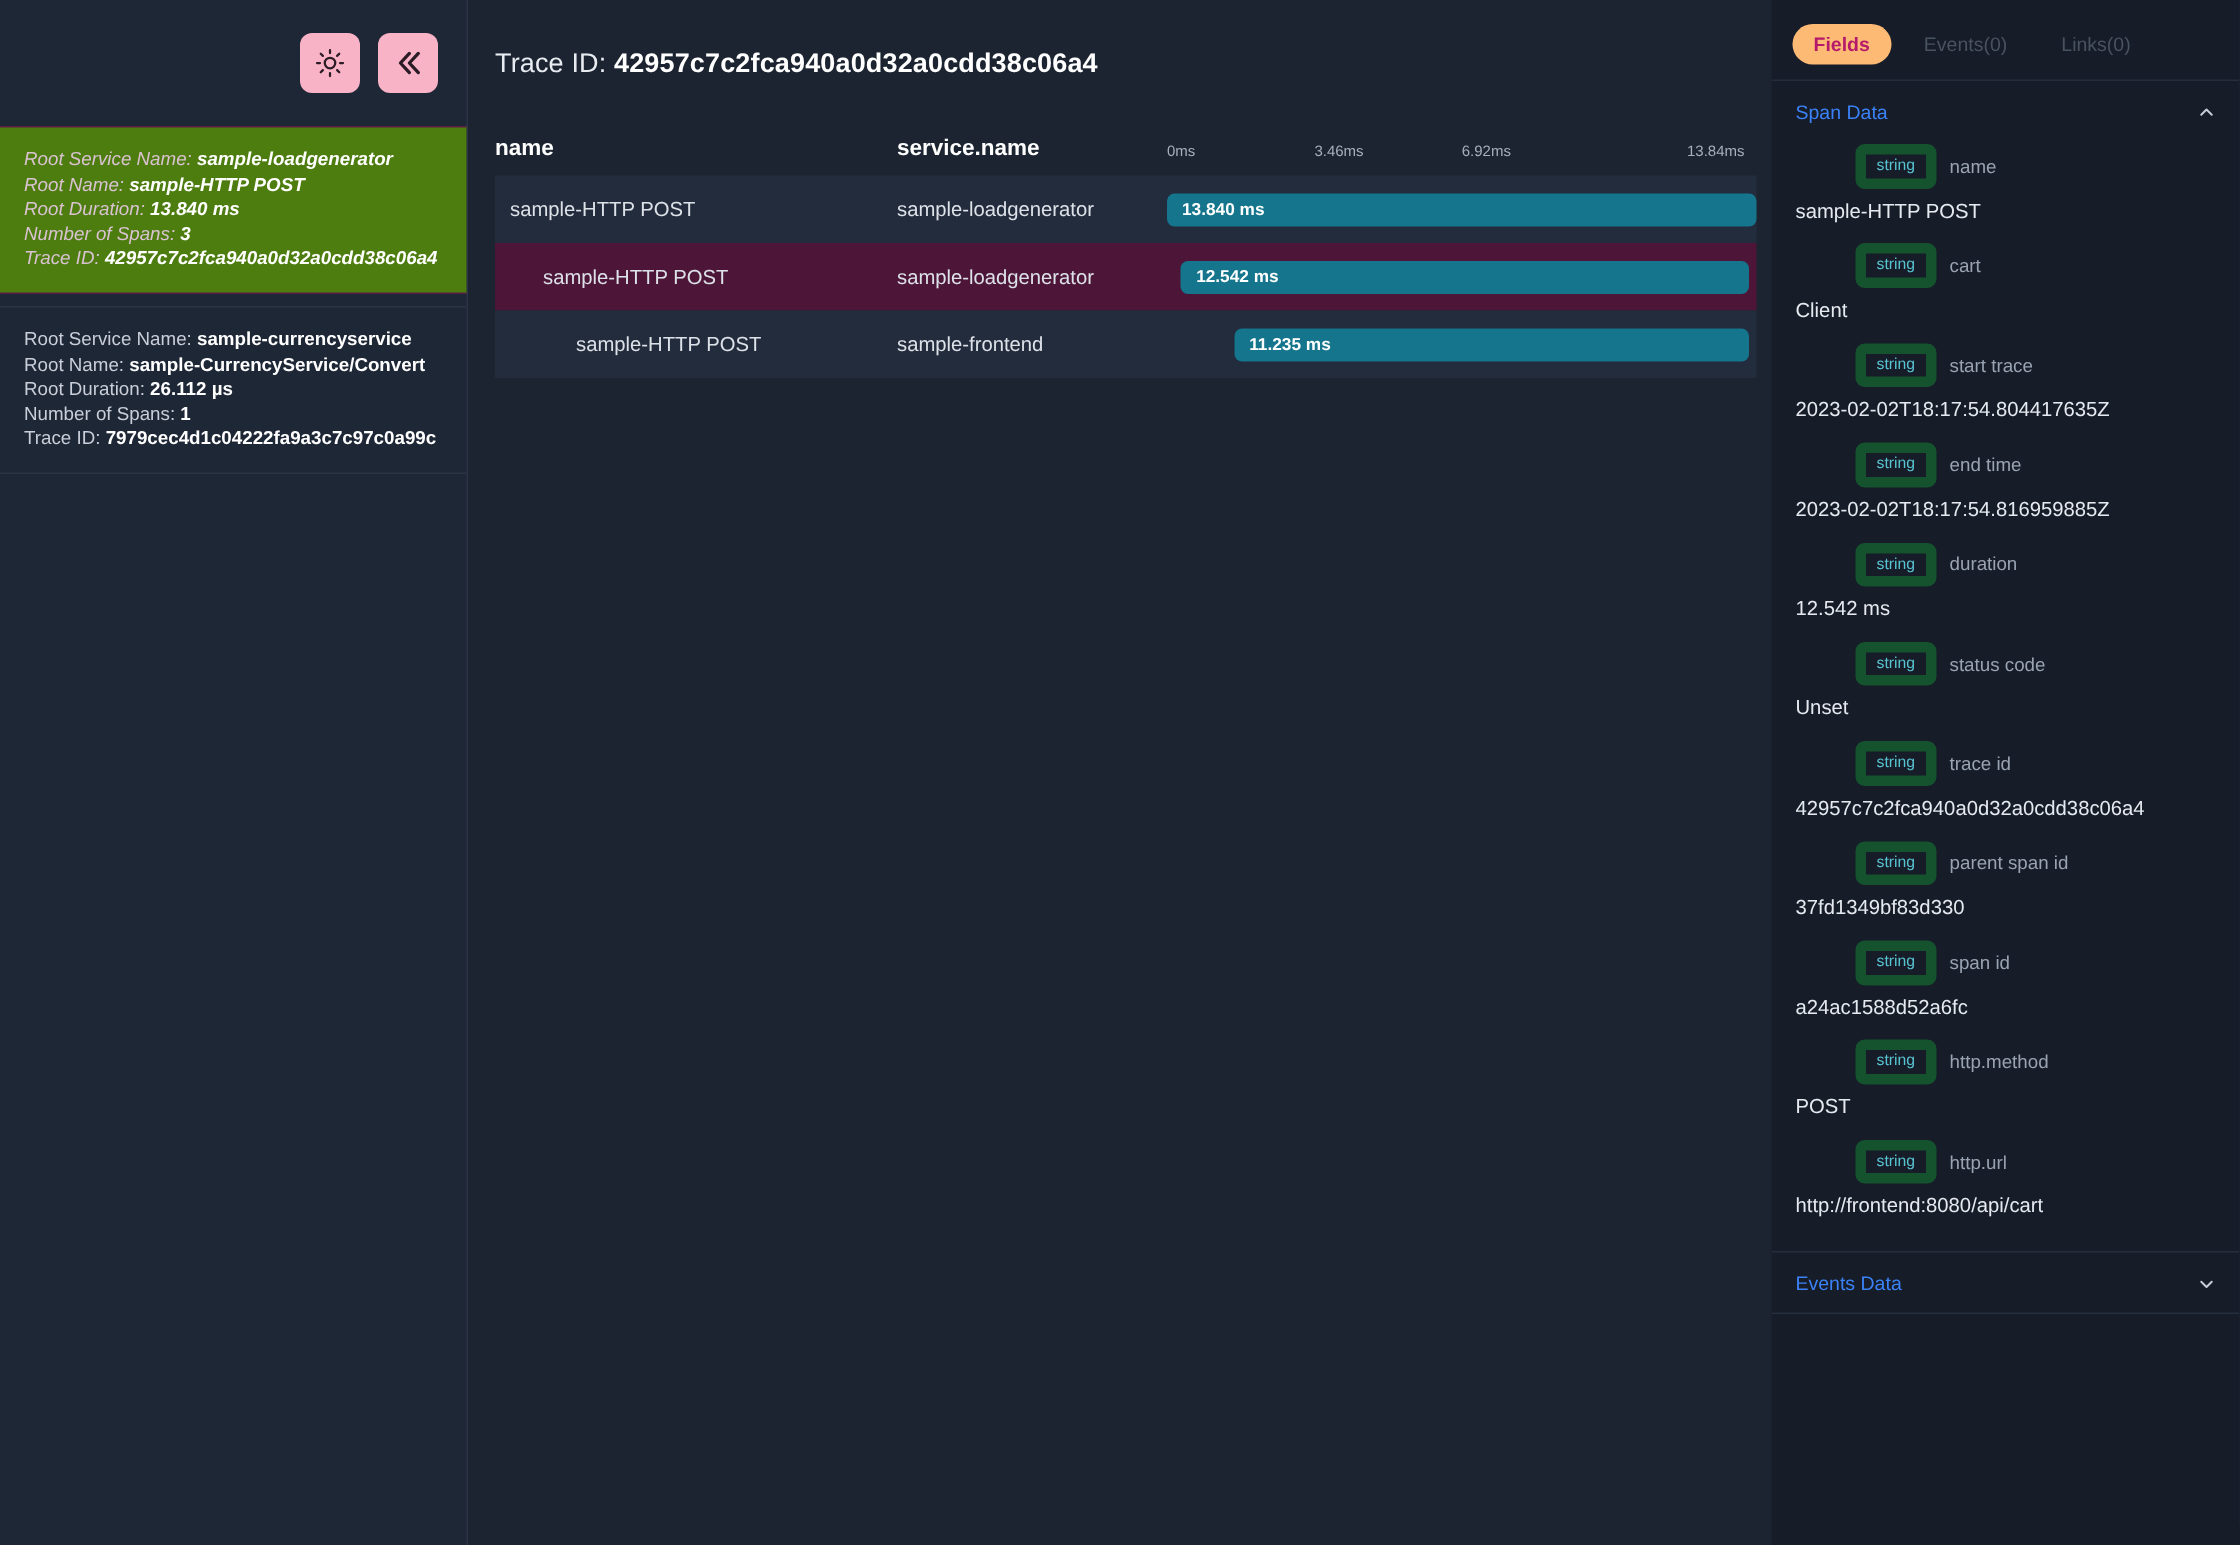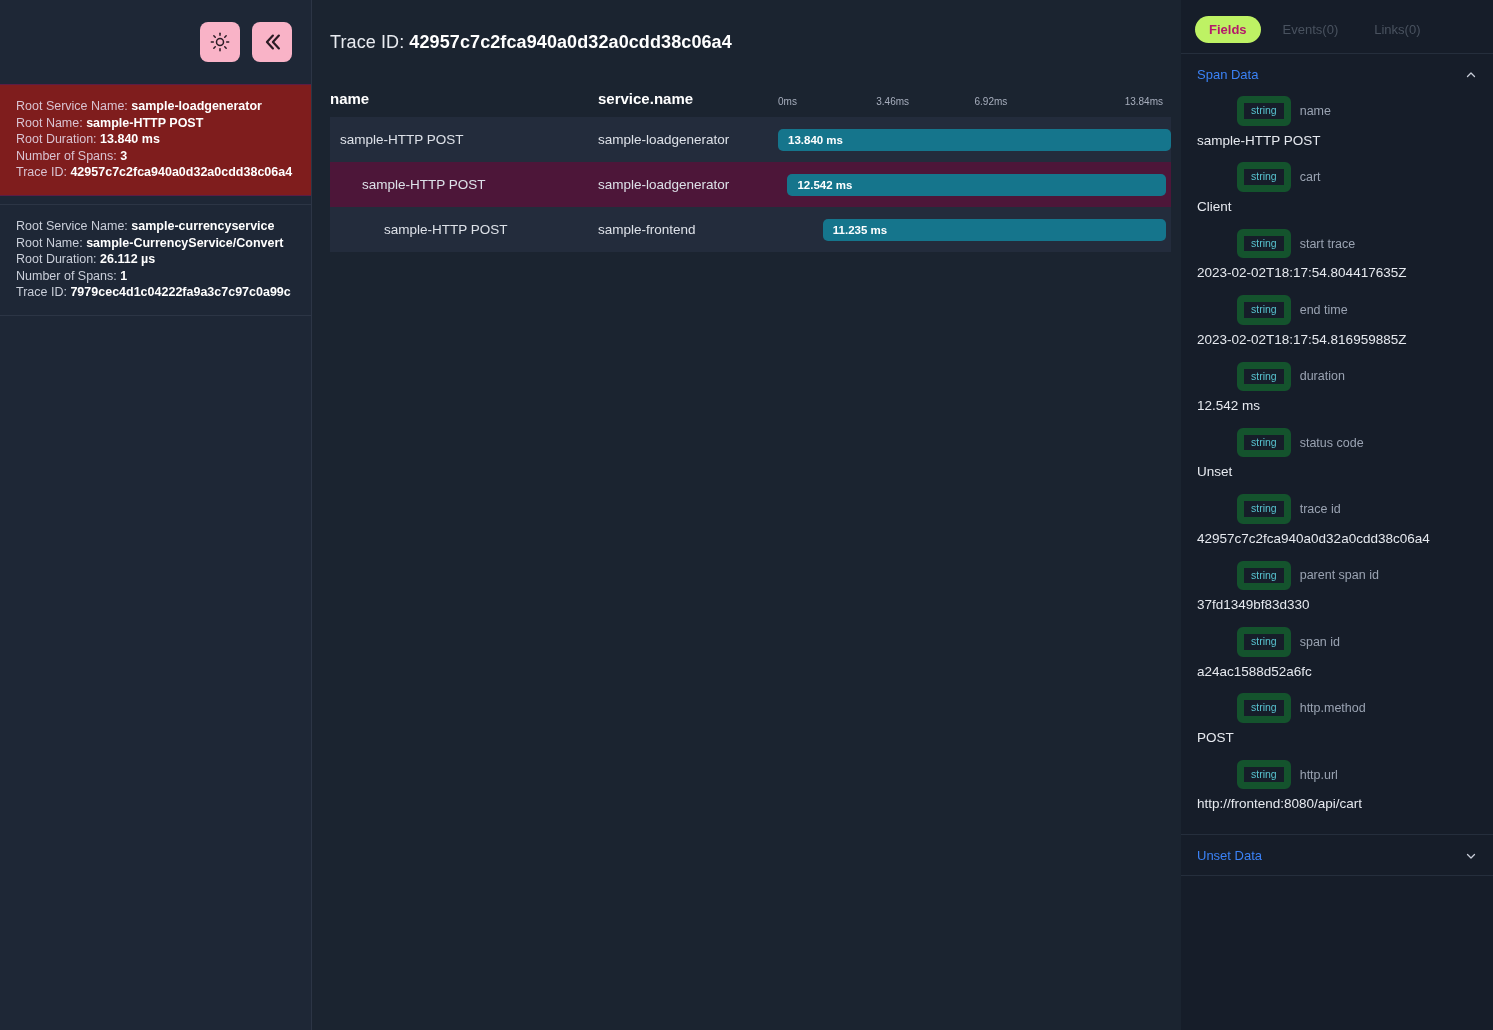--- a/index.html
+++ b/index.html
@@ -34,21 +34,21 @@
   .icon-btn svg { display: block; }
 
   .trace-card {
     padding: 13px 16px 14px 16px;
     border-top: 1px solid #2c3545;
     border-bottom: 1px solid #2c3545;
     background: #1e2736;
     cursor: pointer;
     margin-bottom: 8px;
   }
-  .trace-card.selected { background: #7f1d1d; border-color: #5c1d44; }
+  .trace-card.selected { background: #4d7c0f; border-color: #5c1d44; font-style: italic; }
   .trace-card .line {
     font-size: 12.5px; line-height: 16.6px;
     color: #c9ced9; white-space: nowrap;
   }
   .trace-card.selected .line { color: #d9c3d1; }
   .trace-card .line b { color: #ffffff; font-weight: bold; }
 
   
   .center {
     flex: 1; min-width: 0; height: 1030px;
@@ -111,21 +111,21 @@
     display: flex; flex-direction: column;
     overflow: hidden;
   }
   .tabs { display: flex; gap: 8px; padding: 16px 14px 10px 14px; }
   .tab {
     font-size: 13px; padding: 6px 14px; border-radius: 14px;
     color: #49525f; background: transparent; border: none;
     cursor: pointer; white-space: nowrap;
     font-family: "Liberation Sans", sans-serif;
   }
-  .tab.active { background: #bef264; color: #b5196b; font-weight: bold; }
+  .tab.active { background: #fdba74; color: #b5196b; font-weight: bold; }
 
   .section-head {
     display: flex; align-items: center; justify-content: space-between;
     padding: 13px 16px 12px 16px;
     border-top: 1px solid #252e3c;
     cursor: pointer;
   }
   .section-head .stitle { font-size: 13px; font-weight: normal; color: #3b82f6; }
   .chev { width: 12px; height: 12px; flex-shrink: 0; }
 
@@ -326,20 +326,20 @@
           <div class="field-key">
             <span class="type-badge">string</span>
             <span class="field-name">http.url</span>
           </div>
           <div class="field-val">http://frontend:8080/api/cart</div>
         </div>
       </div>
 
     <div class="collapsed-sections">
       <div class="section-head">
-        <span class="stitle">Unset Data</span>
+        <span class="stitle">Events Data</span>
         <svg class="chev" viewBox="0 0 24 24" fill="none" stroke="#c9ced9" stroke-width="2.6" stroke-linecap="round" stroke-linejoin="round">
           <polyline points="5,9 12,16 19,9"></polyline>
         </svg>
       </div>
     </div>
   </aside>
 </div>
 
 </body></html>

